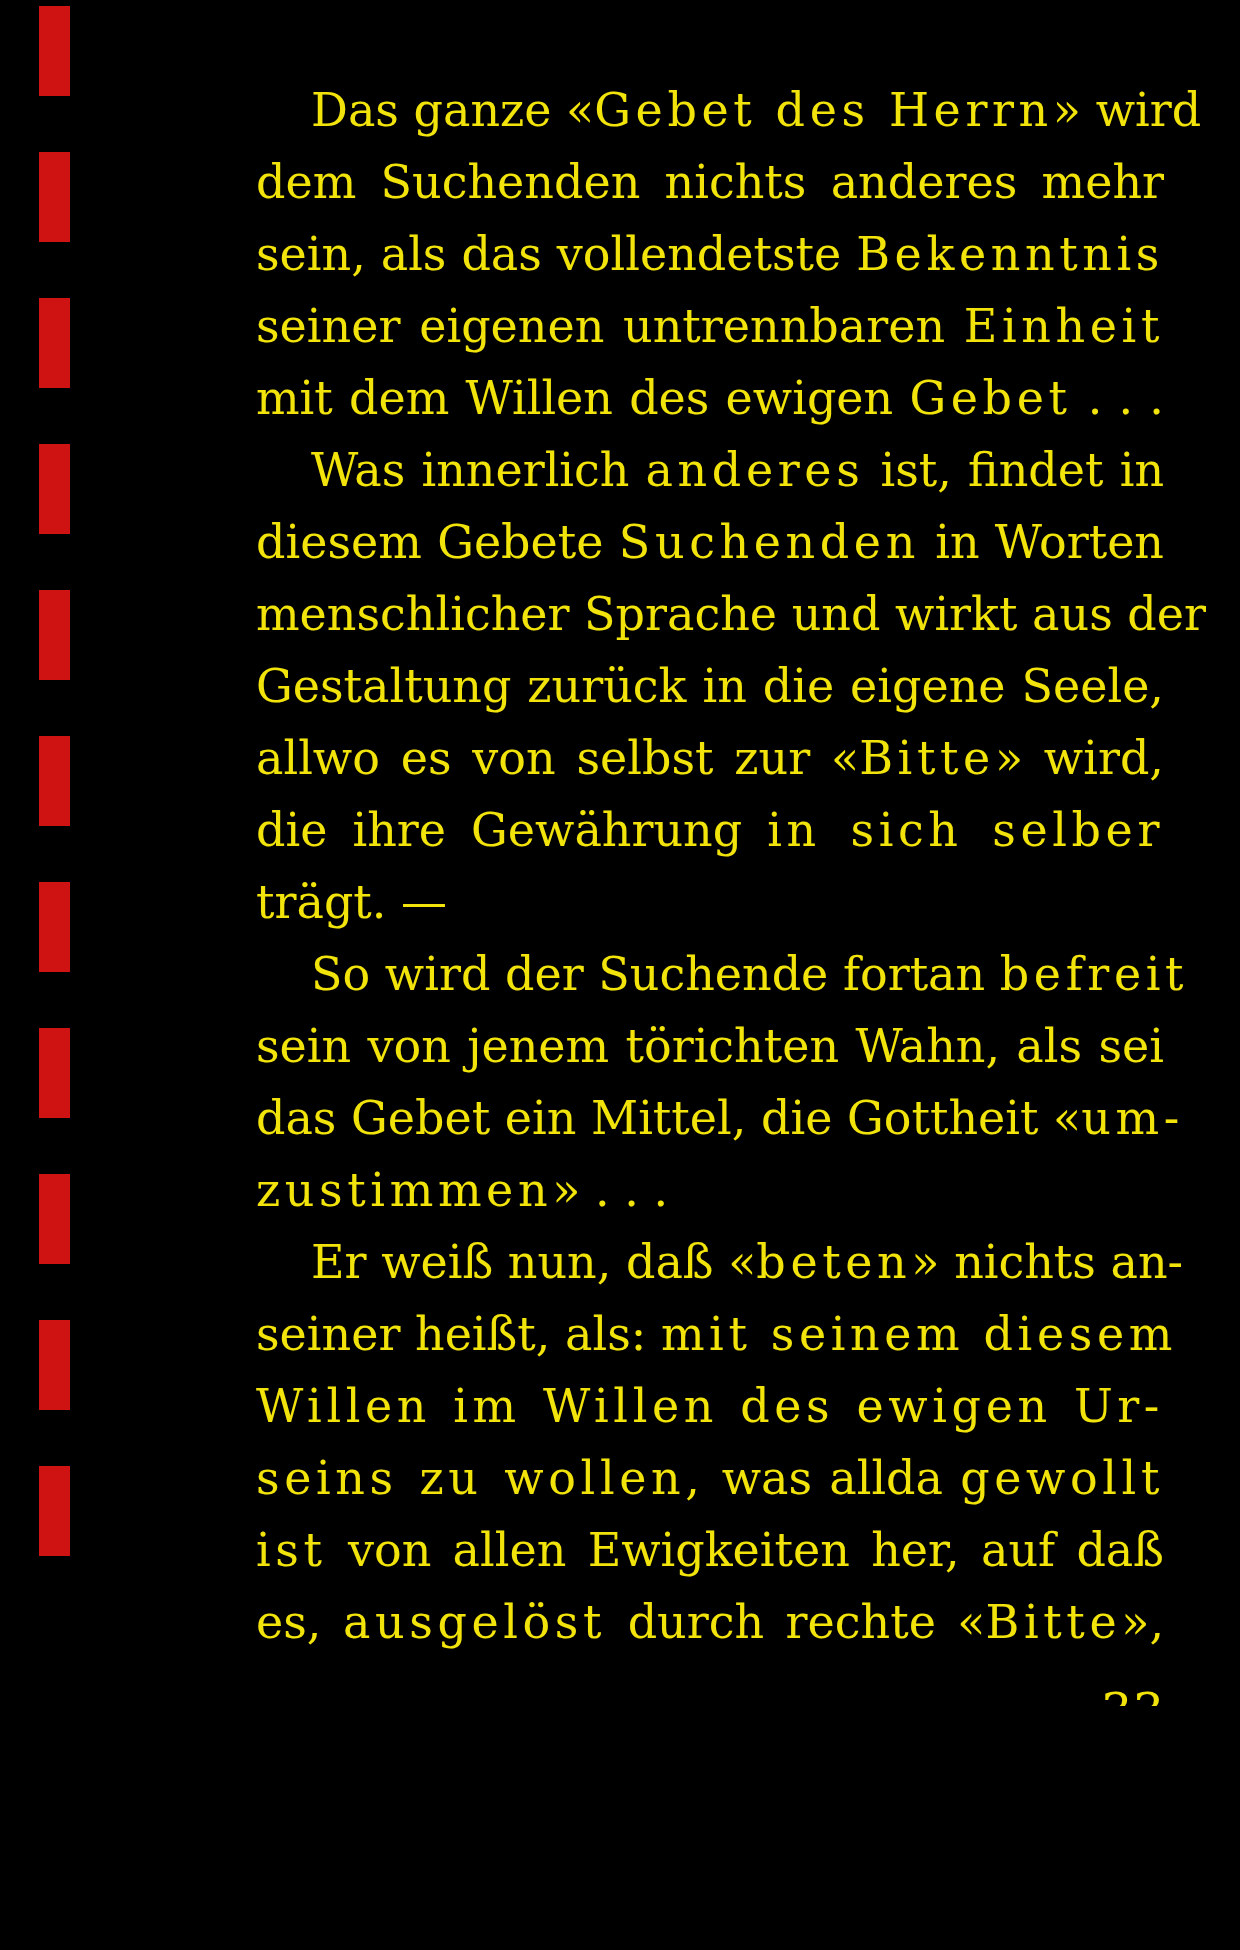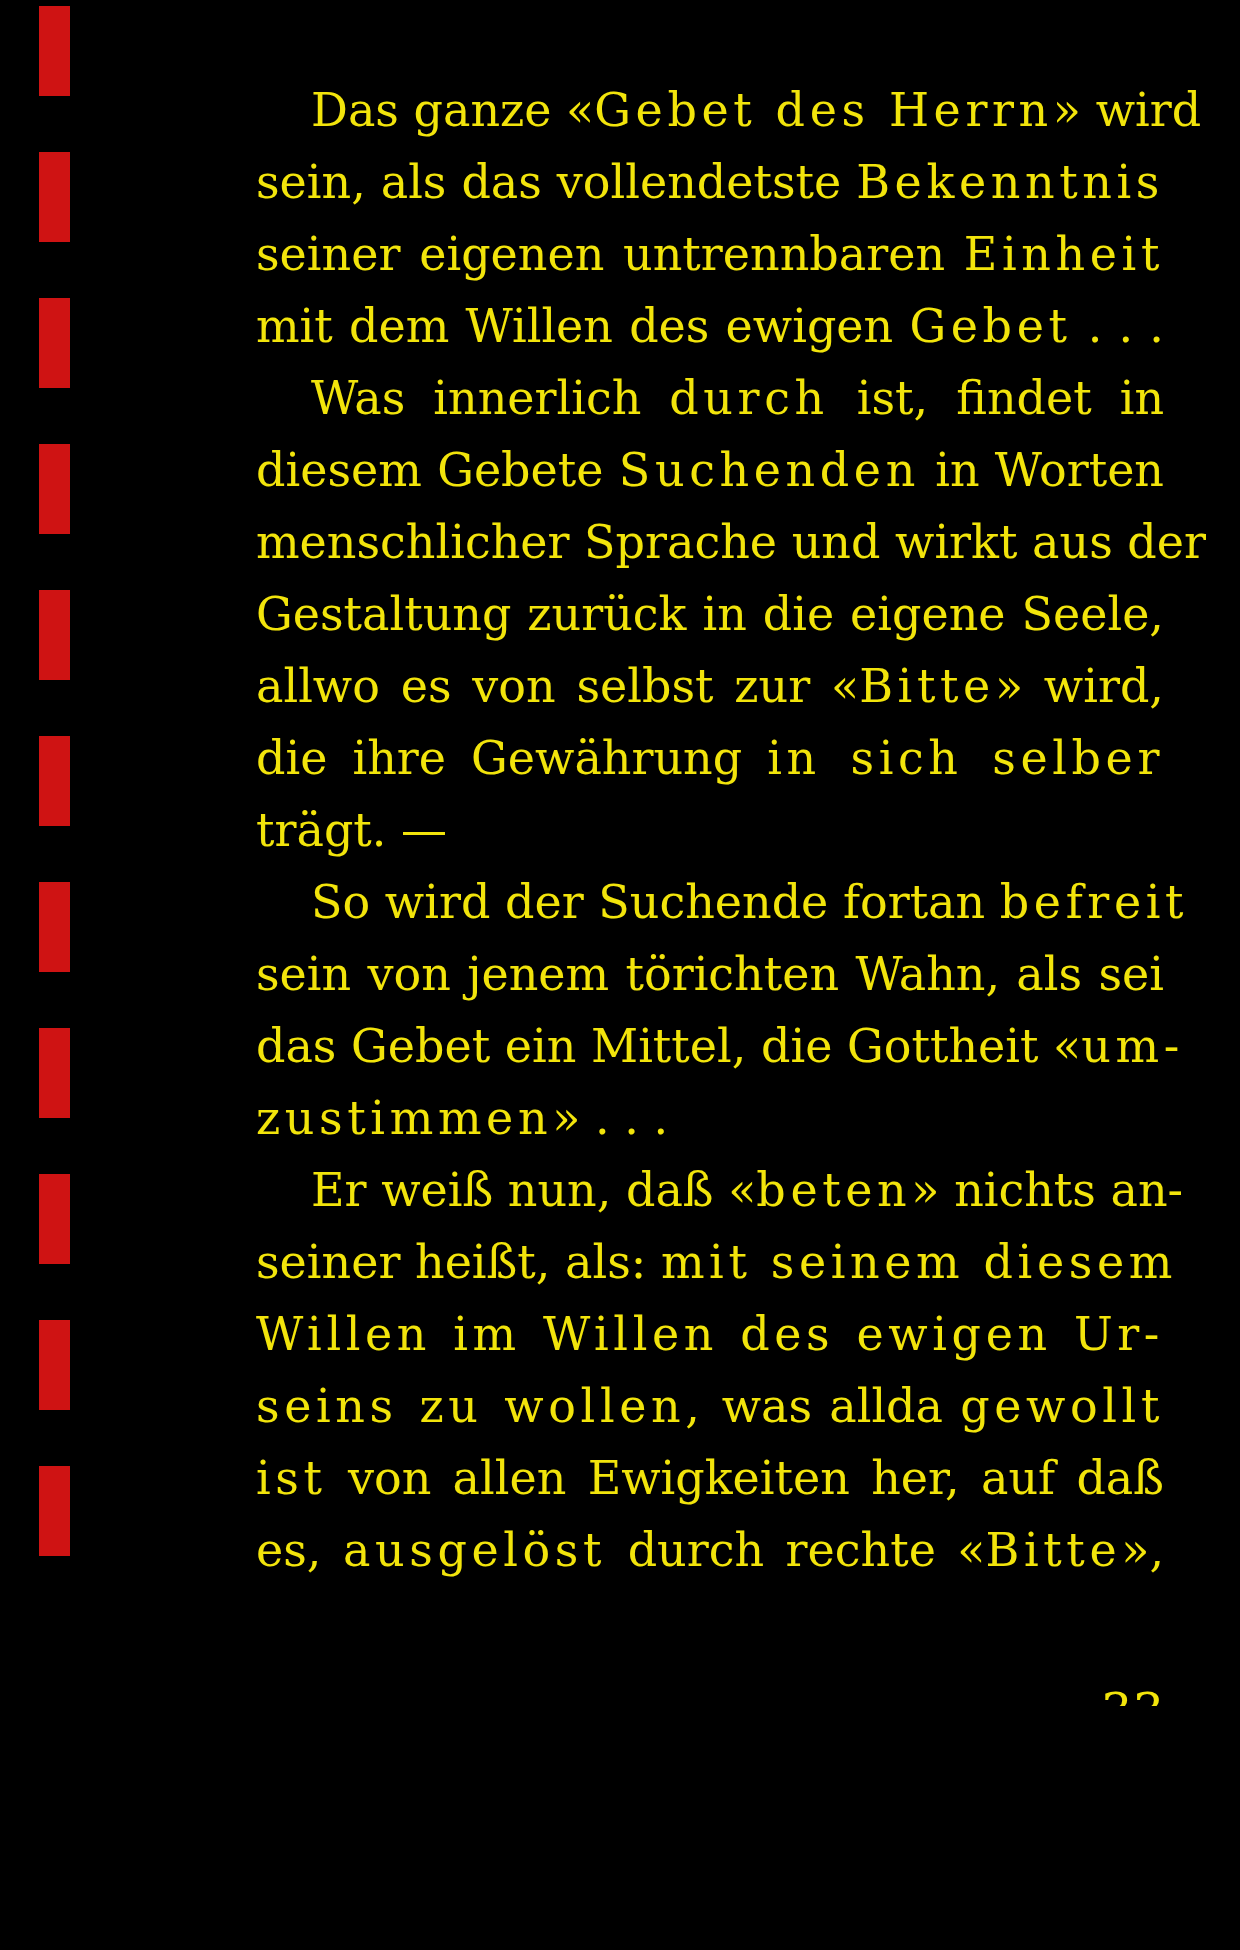--- a/index.html
+++ b/index.html
@@ -63,24 +63,25 @@
     line-height: 56px;
   }
 </style>
 </head>
 <body style="background: rgb(0, 0, 0);">
 
 <div class="page">
   <div class="edge-marks"></div>
   <div class="text-block">
       <div class="line indent"><span>Das ganze «</span><span class="sp">Gebet des Herrn</span><span>» wird</span></div>
+      <div class="line"><span>dem Suchenden nichts anderes mehr</span></div>
       <div class="line"><span>sein, als das vollendetste </span><span class="sp">Bekenntnis</span></div>
       <div class="line"><span>seiner eigenen untrennbaren </span><span class="sp">Einheit</span></div>
       <div class="line"><span>mit dem Willen des ewigen </span><span class="sp">Gebet</span><span> . . .</span></div>
-      <div class="line indent"><span>Was innerlich </span><span class="sp">durch</span><span> ist, findet in</span></div>
+      <div class="line indent"><span>Was innerlich </span><span class="sp">anderes</span><span> ist, findet in</span></div>
       <div class="line"><span>diesem Gebete </span><span class="sp">Suchenden</span><span> in Worten</span></div>
       <div class="line"><span>menschlicher Sprache und wirkt aus der</span></div>
       <div class="line"><span>Gestaltung zurück in die eigene Seele,</span></div>
       <div class="line"><span>allwo es von selbst zur «</span><span class="sp">Bitte</span><span>» wird,</span></div>
       <div class="line"><span>die ihre Gewährung </span><span class="sp">in sich selber</span></div>
       <div class="line noj"><span>trägt. —</span></div>
       <div class="line indent"><span>So wird der Suchende fortan </span><span class="sp">befreit</span></div>
       <div class="line"><span>sein von jenem törichten Wahn, als sei</span></div>
       <div class="line"><span>das Gebet ein Mittel, die Gottheit «</span><span class="sp">um-</span></div>
       <div class="line noj"><span class="sp">zustimmen</span><span>» . . .</span></div>

